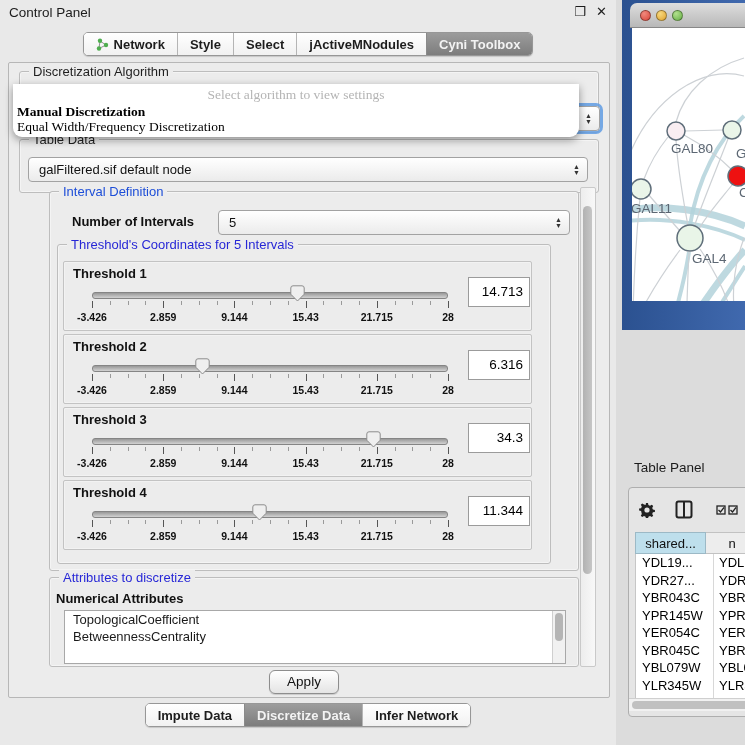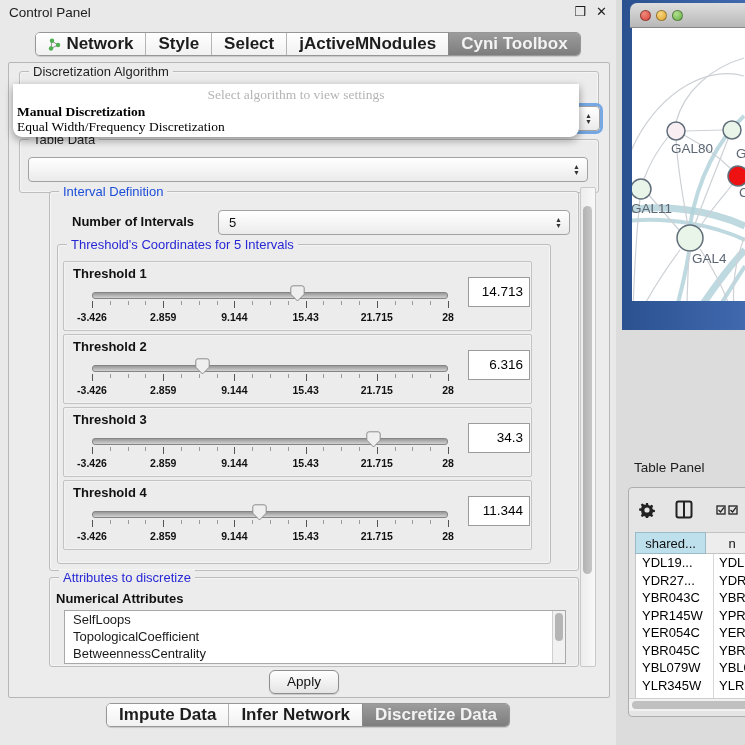--- a/index.html
+++ b/index.html
@@ -8,21 +8,21 @@
   
   #control-panel{position:absolute;left:0;top:0;width:616px;height:745px;background:#e9e9e9;}
   #cp-header{position:absolute;left:0;top:0;width:100%;height:26px;}
   #cp-title{position:absolute;left:9px;top:5px;font-size:13.5px;color:#1c1c1c;}
   .win-btn{position:absolute;top:4px;font-size:13px;font-weight:bold;color:#1c1c1c;cursor:default;}
   #cp-float{right:30px;}
   #cp-close{right:9px;}
   
   .seg{display:flex;border:1px solid #979797;border-radius:5px;overflow:hidden;background:#fff;
        box-shadow:0 1px 1px rgba(0,0,0,.15);height:22px;}
-  .seg-item{display:flex;align-items:center;gap:5px;padding:0 12px;font-size:17px;font-weight:bold;
+  .seg-item{display:flex;align-items:center;gap:5px;padding:0 12px;font-size:13px;font-weight:bold;
        color:#1d1d1d;background:linear-gradient(#ffffff,#f1f1f1);border-left:1px solid #b5b5b5;white-space:nowrap;}
   .seg-item:first-child{border-left:none;}
   .seg-item.sel{background:linear-gradient(#9c9c9c,#7d7d7d);color:#f3f3f3;border-left-color:#8a8a8a;}
   #top-tabs{position:absolute;top:32px;left:0;width:616px;display:flex;justify-content:center;}
   #bottom-tabs{position:absolute;top:703px;left:0;width:616px;display:flex;justify-content:center;}
   
   #cp-content{position:absolute;left:8px;top:62px;width:600px;height:634px;background:#ececec;
        border:1px solid #b7b7b7;border-radius:2px;}
   .groupbox{position:absolute;border:1px solid #bdbdbd;border-radius:3px;box-shadow:inset 0 0 0 1px #f4f4f4;}
   .gtitle{position:absolute;top:-8px;left:9px;background:#ececec;padding:0 4px;font-size:13px;white-space:nowrap;}
@@ -143,20 +143,21 @@
 
     <div id="algo-popup">
       <div class="ph">Select algorithm to view settings</div>
       <div class="popup-item" id="popup-item-0">Manual Discretization</div>
       <div class="popup-item" id="popup-item-1">Equal Width/Frequency Discretization</div>
     </div>
 
     <div class="groupbox" style="left:10px;top:76px;width:578px;height:52px;">
       <span class="gtitle t-dark">Table Data</span>
       <div class="combo" style="left:8px;top:17px;width:560px;">
+        <span>galFiltered.sif default node</span>
         <span class="arrows">▲<br>▼</span>
       </div>
     </div>
 
     <div class="groupbox" style="left:40px;top:128px;width:528px;height:378px;">
       <span class="gtitle t-green">Interval Definition</span>
       <span class="lbl" style="left:22px;top:22px;">Number of Intervals</span>
       <div class="combo" style="left:168px;top:18px;width:352px;">
         <span>5</span>
         <span class="arrows">▲<br>▼</span>
@@ -322,41 +323,40 @@
             </div>
           </div>
       </div>
     </div>
 
     <div class="groupbox" style="left:40px;top:514px;width:528px;height:88px;">
       <span class="gtitle t-blue">Attributes to discretize</span>
       <span class="lbl" style="left:6px;top:13px;">Numerical Attributes</span>
       <div id="attr-list">
 
-      <div class="list-item">SelfLoops</div>
           <div class="list-item">TopologicalCoefficient</div>
           <div class="list-item">BetweennessCentrality</div>
           <div id="attr-vscroll">
             <div id="attr-vthumb"></div>
           </div>
         </div>
     </div>
 
     <div id="apply-btn">Apply</div>
 
     <div class="vscroll" style="left:571px;top:124px;width:14px;height:478px;">
       <div class="vthumb" style="top:18px;height:368px;"></div>
     </div>
   </div>
 
   <div id="bottom-tabs">
       <div class="seg" id="bottom-seg">
         <div class="seg-item">Impute Data</div>
+        <div class="seg-item sel">Discretize Data</div>
         <div class="seg-item">Infer Network</div>
-        <div class="seg-item sel">Discretize Data</div>
       </div>
     </div>
 </div>
 
 <div id="net-window">
   <div id="net-titlebar">
     <div class="tl" id="tl-red"></div>
     <div class="tl" id="tl-yellow"></div>
     <div class="tl" id="tl-green"></div>
   </div>

